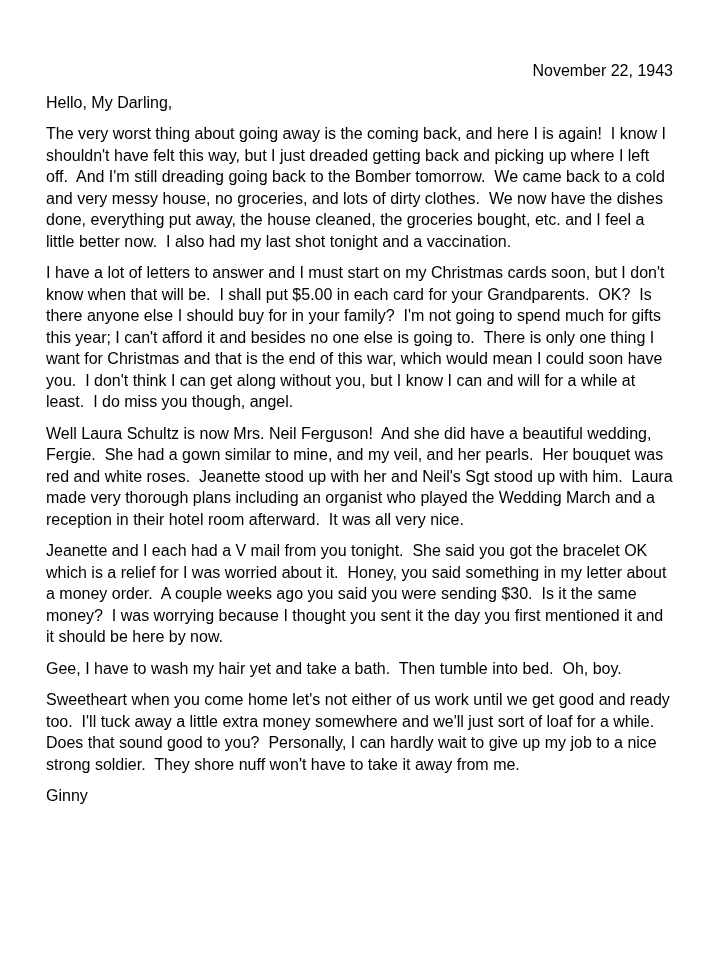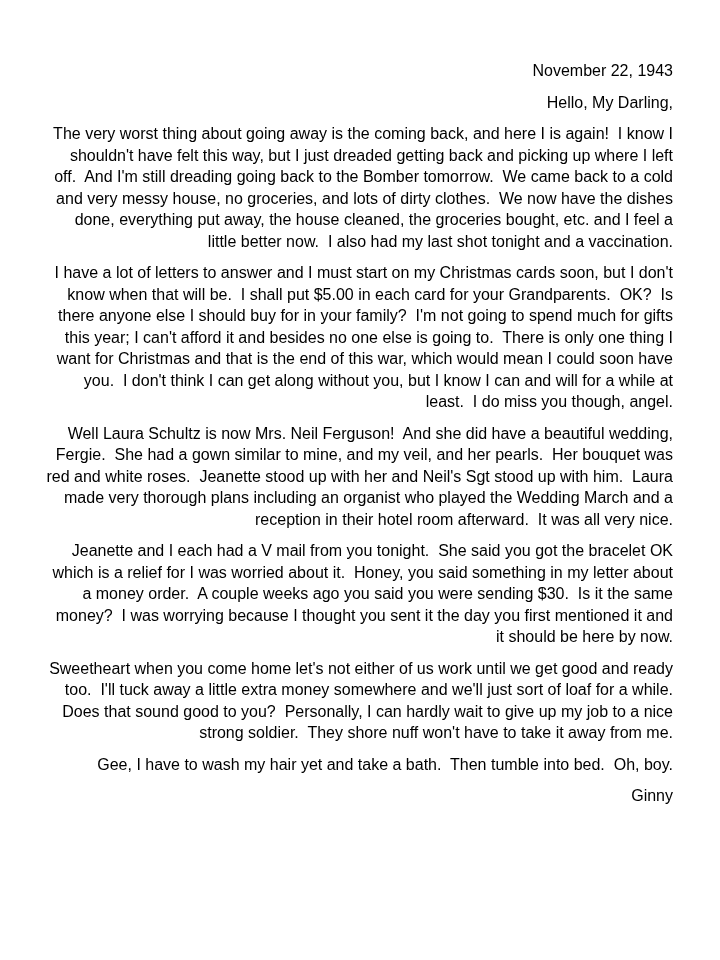--- a/index.html
+++ b/index.html
@@ -21,42 +21,42 @@
     width: 720px;
     height: 960px;
     padding: 60px 47px 0 46px;
     background: #ffffff;
   }
   .line, p {
     margin: 0 0 10px 0;
     white-space: pre-wrap;
   }
   .right  { text-align: right; }
-  .center { text-align: right; }
-  .left   { text-align: right; }
+  .center { text-align: left; }
+  .left   { text-align: left; }
 </style>
 </head>
 <body>
 
 <div class="page">
 
   <div class="line right">November 22, 1943</div>
 
 
   <p class="left">Hello, My Darling,</p>
 
   <p class="left">The very worst thing about going away is the coming back, and here I is again!  I know I shouldn't have felt this way, but I just dreaded getting back and picking up where I left off.  And I'm still dreading going back to the Bomber tomorrow.  We came back to a cold and very messy house, no groceries, and lots of dirty clothes.  We now have the dishes done, everything put away, the house cleaned, the groceries bought, etc. and I feel a little better now.  I also had my last shot tonight and a vaccination.</p>
 
   <p class="left">I have a lot of letters to answer and I must start on my Christmas cards soon, but I don't know when that will be.  I shall put $5.00 in each card for your Grandparents.  OK?  Is there anyone else I should buy for in your family?  I'm not going to spend much for gifts this year; I can't afford it and besides no one else is going to.  There is only one thing I want for Christmas and that is the end of this war, which would mean I could soon have you.  I don't think I can get along without you, but I know I can and will for a while at least.  I do miss you though, angel.</p>
 
   <p class="left">Well Laura Schultz is now Mrs. Neil Ferguson!  And she did have a beautiful wedding, Fergie.  She had a gown similar to mine, and my veil, and her pearls.  Her bouquet was red and white roses.  Jeanette stood up with her and Neil's Sgt stood up with him.  Laura made very thorough plans including an organist who played the Wedding March and a reception in their hotel room afterward.  It was all very nice.</p>
 
   <p class="left">Jeanette and I each had a V mail from you tonight.  She said you got the bracelet OK which is a relief for I was worried about it.  Honey, you said something in my letter about a money order.  A couple weeks ago you said you were sending $30.  Is it the same money?  I was worrying because I thought you sent it the day you first mentioned it and it should be here by now.</p>
 
 
+  <p class="left">Gee, I have to wash my hair yet and take a bath.  Then tumble into bed.  Oh, boy.</p>
+
   <p class="left">Sweetheart when you come home let's not either of us work until we get good and ready too.  I'll tuck away a little extra money somewhere and we'll just sort of loaf for a while.  Does that sound good to you?  Personally, I can hardly wait to give up my job to a nice strong soldier.  They shore nuff won't have to take it away from me.</p>
-
-  <p class="left">Gee, I have to wash my hair yet and take a bath.  Then tumble into bed.  Oh, boy.</p>
 
 
   <p class="center">Ginny</p>
 
 </div>
 
 </body></html>

